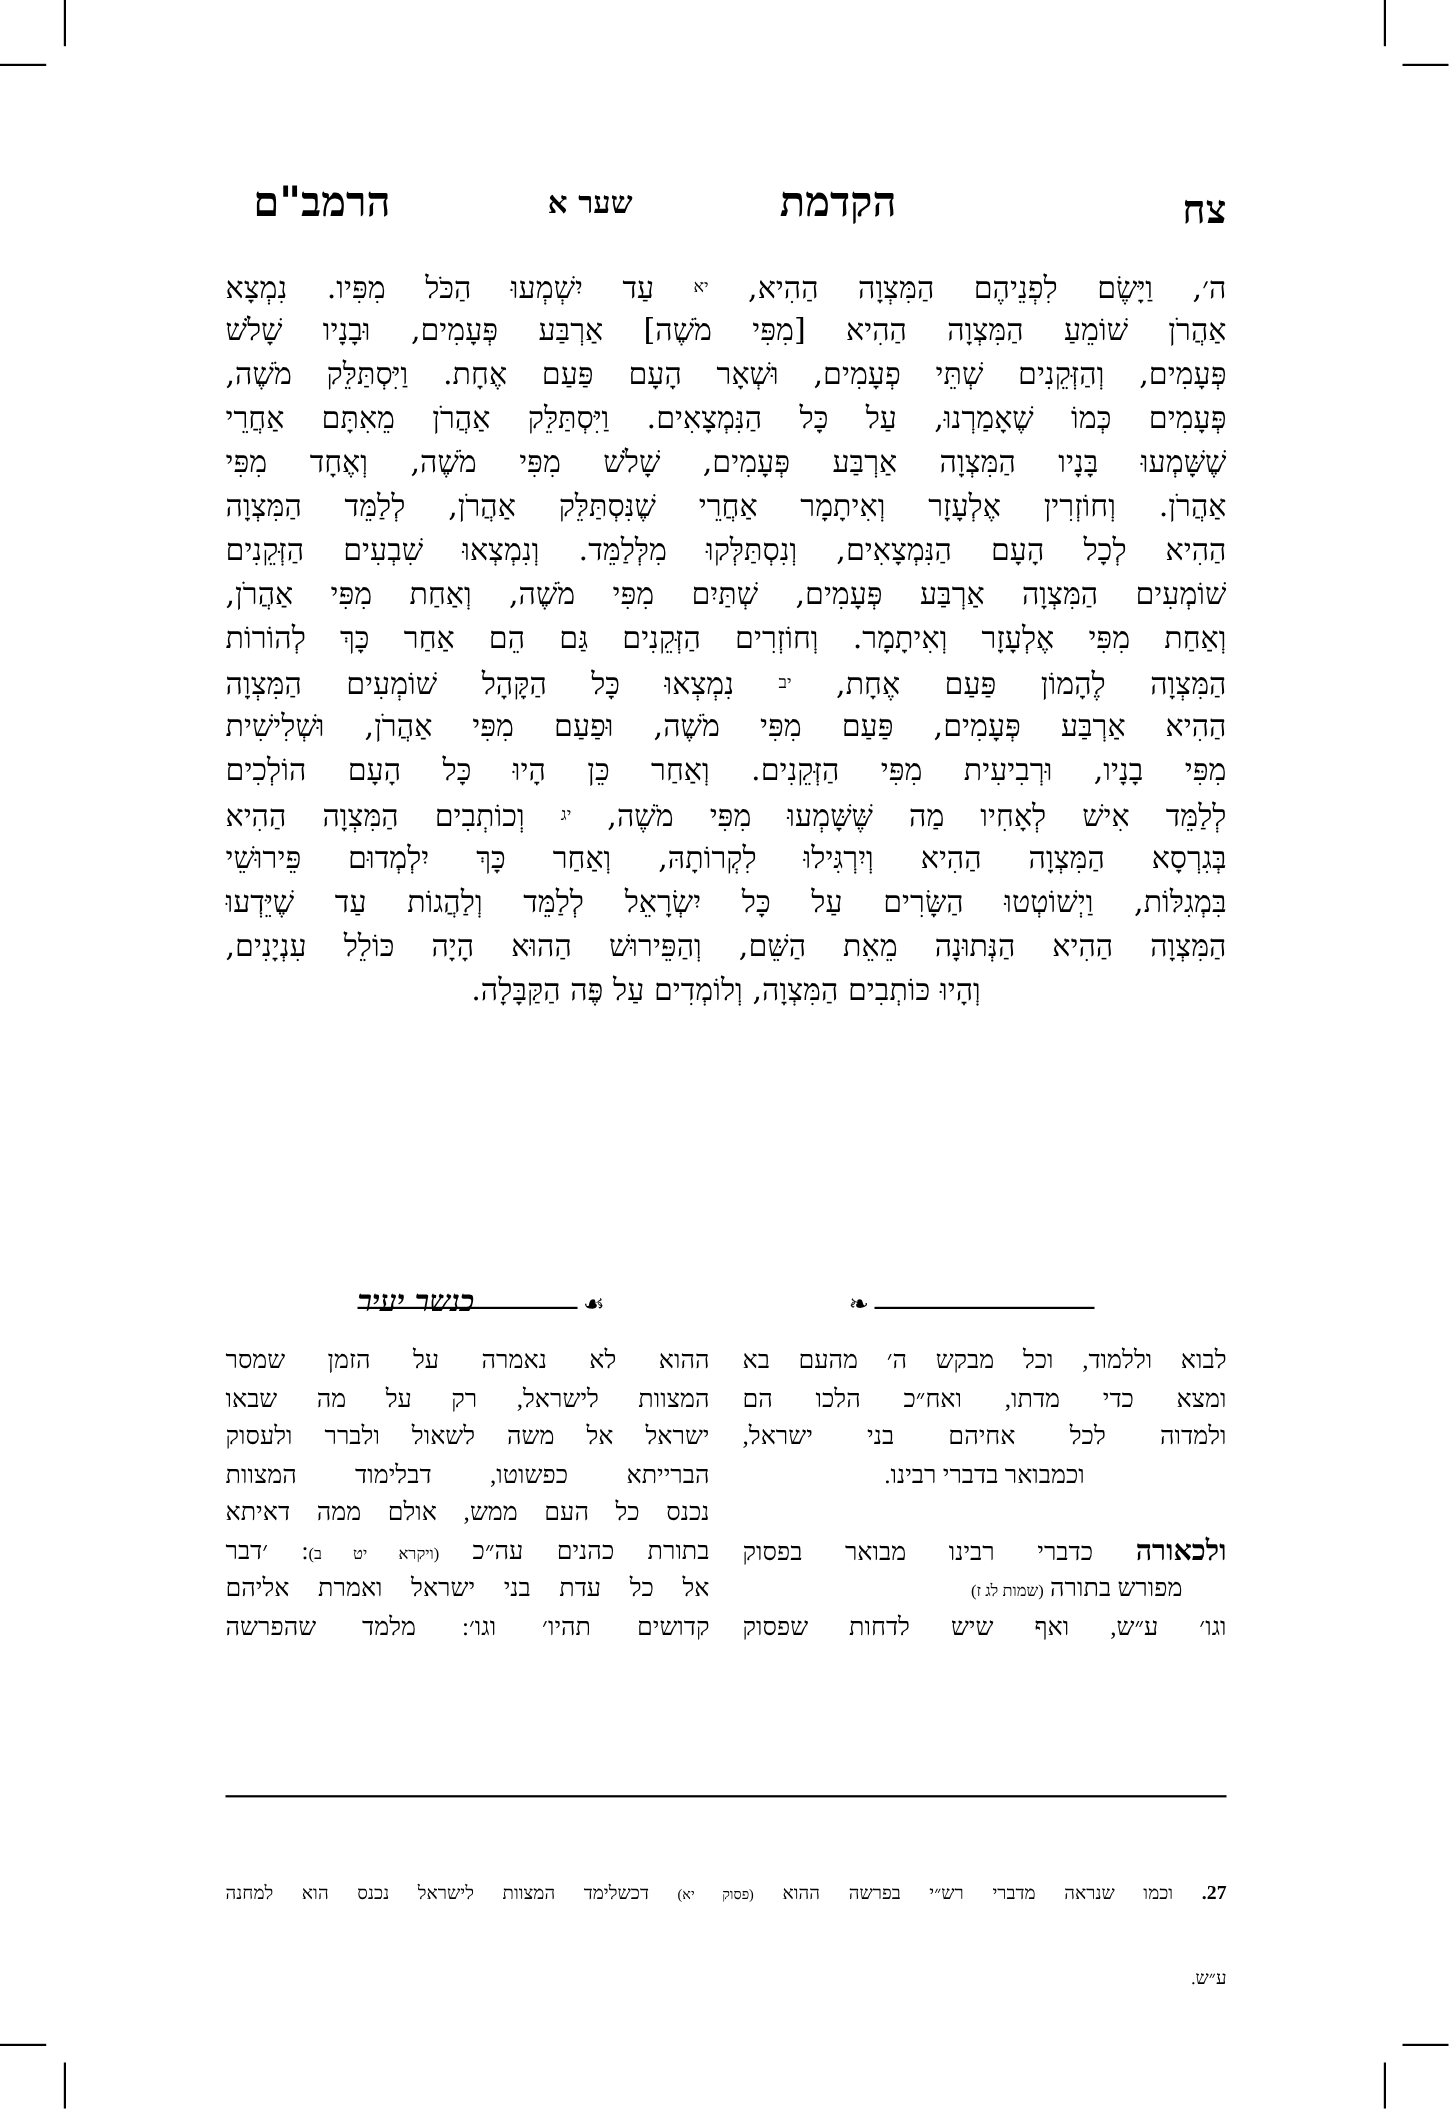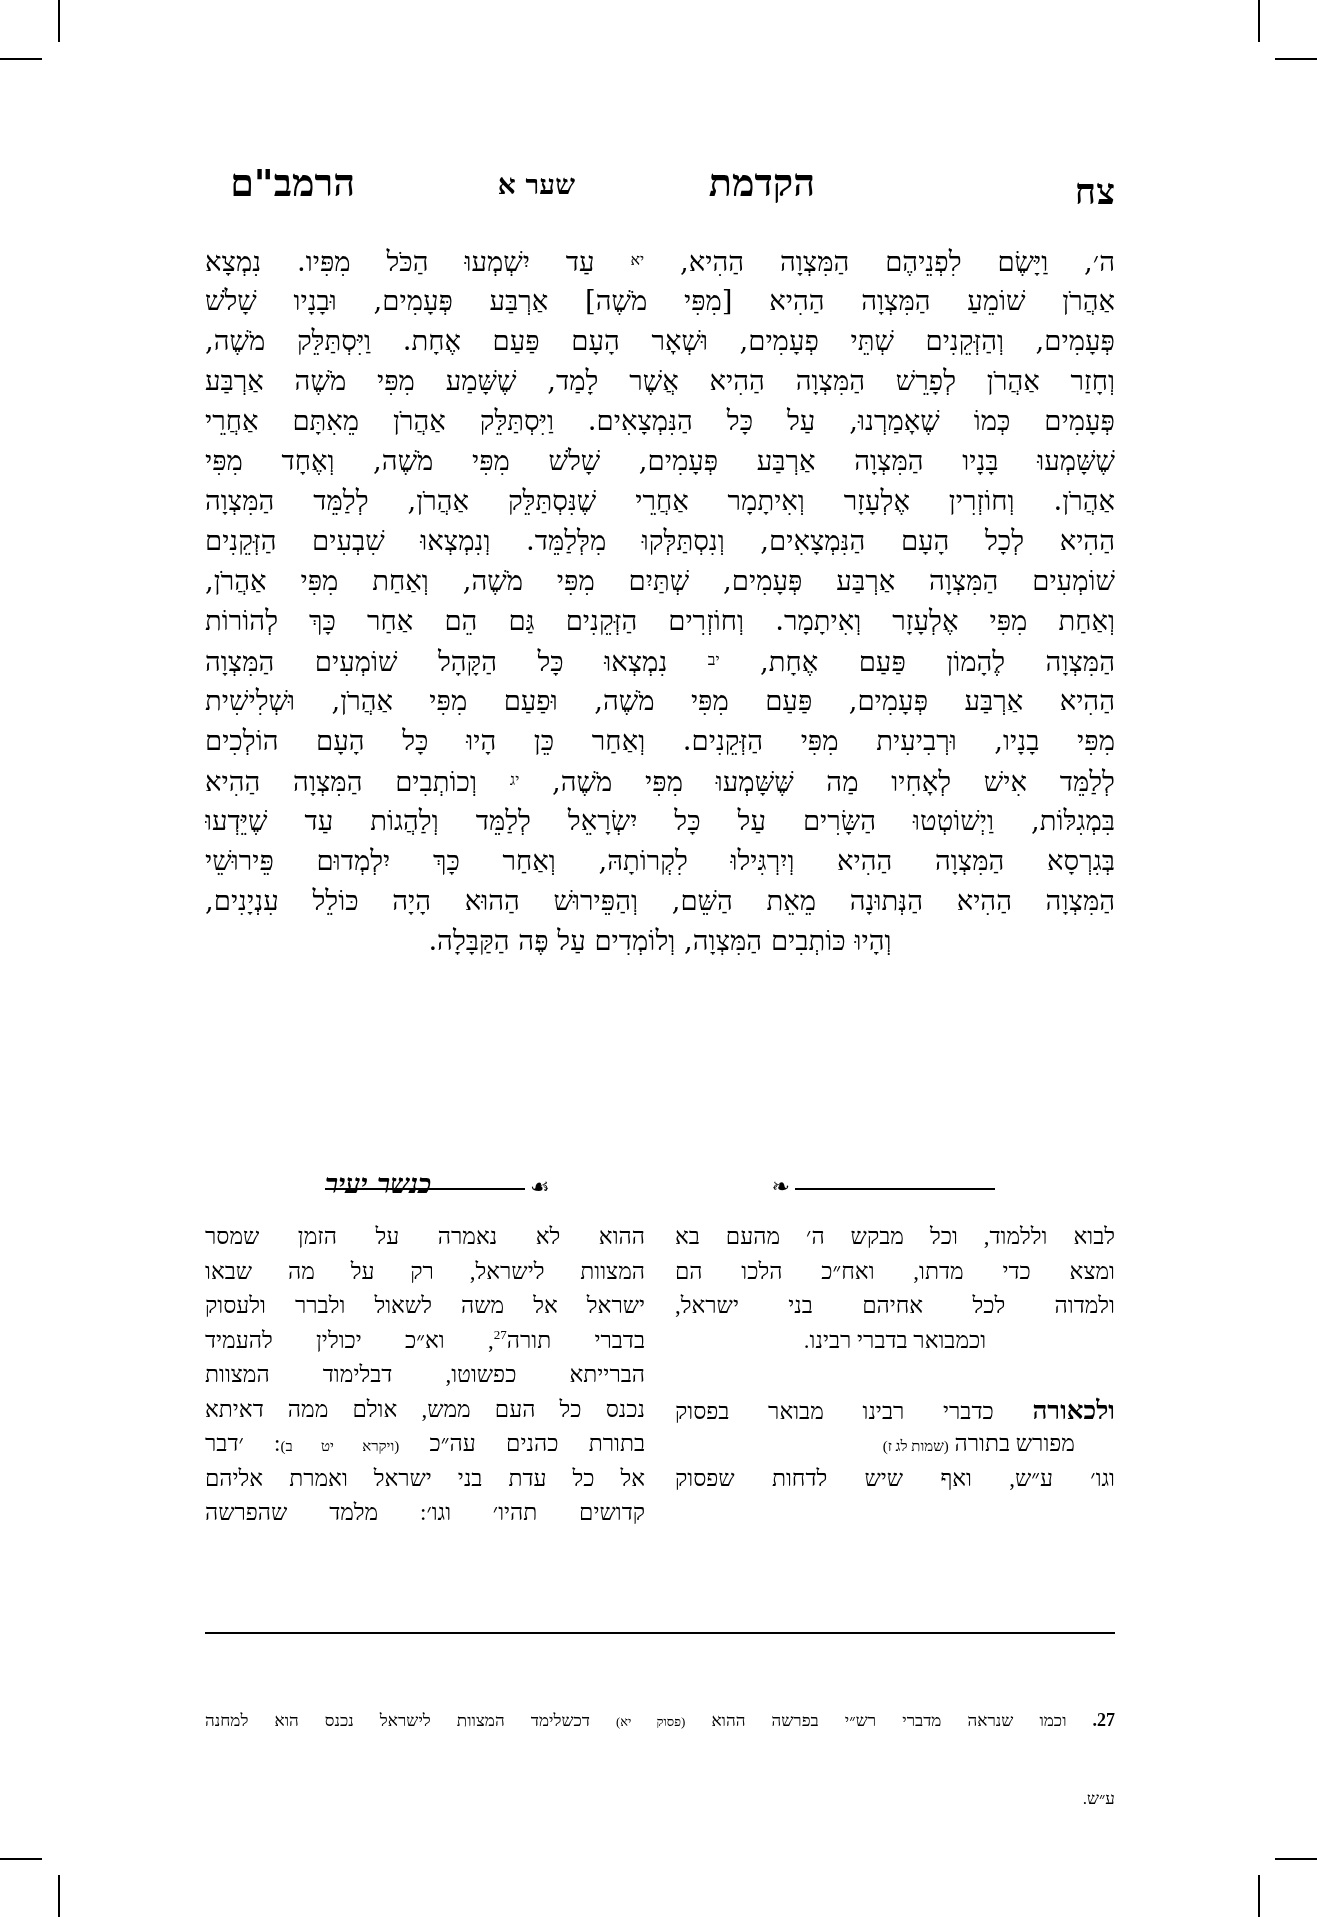--- a/index.html
+++ b/index.html
@@ -197,33 +197,32 @@
   <span class="hdr-page">צח</span>
   <span class="hdr-title">הקדמת</span>
   <span class="hdr-gate">שער א</span>
   <span class="hdr-book">הרמב"ם</span>
 </div>
 
 <div class="main-text">
   <span class="line"><span>ה׳, וַיָּשֶׂם לִפְנֵיהֶם הַמִּצְוָה הַהִיא,</span> <span class="marker">יא</span> <span>עַד יִשְׁמְעוּ הַכֹּל מִפִּיו. נִמְצָא</span></span>
   <span class="line">אַהֲרֹן שׁוֹמֵעַ הַמִּצְוָה הַהִיא [מִפִּי מֹשֶׁה] אַרְבַּע פְּעָמִים, וּבָנָיו שָׁלֹשׁ</span>
   <span class="line">פְּעָמִים, וְהַזְּקֵנִים שְׁתֵּי פְעָמִים, וּשְׁאָר הָעָם פַּעַם אֶחָת. וַיִּסְתַּלֵּק מֹשֶׁה,</span>
-  <span class="line">וְחָזַר אַהֲרֹן לְפָרֵשׁ הַמִּצְוָה הַהִיא אֲשֶׁר לָמַד, שֶׁשָּׁמַע מִפִּי מֹשֶׁה אַרְבַּע</span>
   <span class="line">פְּעָמִים כְּמוֹ שֶׁאָמַרְנוּ, עַל כָּל הַנִּמְצָאִים. וַיִּסְתַּלֵּק אַהֲרֹן מֵאִתָּם אַחֲרֵי</span>
   <span class="line">שֶׁשָּׁמְעוּ בָּנָיו הַמִּצְוָה אַרְבַּע פְּעָמִים, שָׁלֹשׁ מִפִּי מֹשֶׁה, וְאֶחָד מִפִּי</span>
   <span class="line">אַהֲרֹן. וְחוֹזְרִין אֶלְעָזָר וְאִיתָמָר אַחֲרֵי שֶׁנִּסְתַּלֵּק אַהֲרֹן, לְלַמֵּד הַמִּצְוָה</span>
   <span class="line">הַהִיא לְכָל הָעָם הַנִּמְצָאִים, וְנִסְתַּלְּקוּ מִלְּלַמֵּד. וְנִמְצְאוּ שִׁבְעִים הַזְּקֵנִים</span>
   <span class="line">שׁוֹמְעִים הַמִּצְוָה אַרְבַּע פְּעָמִים, שְׁתַּיִם מִפִּי מֹשֶׁה, וְאַחַת מִפִּי אַהֲרֹן,</span>
   <span class="line">וְאַחַת מִפִּי אֶלְעָזָר וְאִיתָמָר. וְחוֹזְרִים הַזְּקֵנִים גַּם הֵם אַחַר כָּךְ לְהוֹרוֹת</span>
   <span class="line"><span>הַמִּצְוָה לֶהָמוֹן פַּעַם אֶחָת,</span> <span class="marker">יב</span> <span>נִמְצְאוּ כָּל הַקָּהָל שׁוֹמְעִים הַמִּצְוָה</span></span>
   <span class="line">הַהִיא אַרְבַּע פְּעָמִים, פַּעַם מִפִּי מֹשֶׁה, וּפַעַם מִפִּי אַהֲרֹן, וּשְׁלִישִׁית</span>
   <span class="line">מִפִּי בָנָיו, וּרְבִיעִית מִפִּי הַזְּקֵנִים. וְאַחַר כֵּן הָיוּ כָּל הָעָם הוֹלְכִים</span>
   <span class="line"><span>לְלַמֵּד אִישׁ לְאָחִיו מַה שֶּׁשָּׁמְעוּ מִפִּי מֹשֶׁה,</span> <span class="marker">יג</span> <span>וְכוֹתְבִים הַמִּצְוָה הַהִיא</span></span>
+  <span class="line">בְּגִרְסָא הַמִּצְוָה הַהִיא וְיִרְגִּילוּ לִקְרוֹתָהּ, וְאַחַר כָּךְ יִלְמְדוּם פֵּירוּשֵׁי</span>
   <span class="line">בִּמְגִלּוֹת, וַיְשׁוֹטְטוּ הַשָּׂרִים עַל כָּל יִשְׂרָאֵל לְלַמֵּד וְלַהֲגוֹת עַד שֶׁיֵּדְעוּ</span>
-  <span class="line">בְּגִרְסָא הַמִּצְוָה הַהִיא וְיִרְגִּילוּ לִקְרוֹתָהּ, וְאַחַר כָּךְ יִלְמְדוּם פֵּירוּשֵׁי</span>
   <span class="line">הַמִּצְוָה הַהִיא הַנְּתוּנָה מֵאֵת הַשֵּׁם, וְהַפֵּירוּשׁ הַהוּא הָיָה כּוֹלֵל עִנְיָנִים,</span>
   <span class="line last">וְהָיוּ כּוֹתְבִים הַמִּצְוָה, וְלוֹמְדִים עַל פֶּה הַקַּבָּלָה.</span>
 </div>
 
 <div class="divider">
   <div class="rule r"></div>
   <span class="flourish r">❧</span>
   <div class="title">כנשר יעיר</div>
   <span class="flourish l">☙</span>
   <div class="rule l"></div>
@@ -238,21 +237,20 @@
     <span class="line gap"></span>
     <span class="line"><span class="lead">ולכאורה</span> <span>כדברי רבינו מבואר בפסוק</span></span>
     <span class="line" style="text-align:right;text-align-last:right;padding-right:40px;"><span>מפורש בתורה</span> <span class="src">(שמות לג ז)</span></span>
     <span class="line">וגו׳ ע״ש, ואף שיש לדחות שפסוק</span>
   </div>
 
   <div class="col left">
     <span class="line">ההוא לא נאמרה על הזמן שמסר</span>
     <span class="line">המצוות לישראל, רק על מה שבאו</span>
     <span class="line">ישראל אל משה לשאול ולברר ולעסוק</span>
-    <span class="line"><span>בדברי תורה</span><sup>27</sup><span>, וא״כ יכולין להעמיד</span></span>
     <span class="line">הברייתא כפשוטו, דבלימוד המצוות</span>
     <span class="line">נכנס כל העם ממש, אולם ממה דאיתא</span>
     <span class="line"><span>בתורת כהנים עה״כ</span> <span class="src">(ויקרא יט ב)</span><span>: ׳דבר</span></span>
     <span class="line">אל כל עדת בני ישראל ואמרת אליהם</span>
     <span class="line">קדושים תהיו׳ וגו׳: מלמד שהפרשה</span>
   </div>
 </div>
 
 <div class="fn-rule"></div>
 <div class="footnote">

